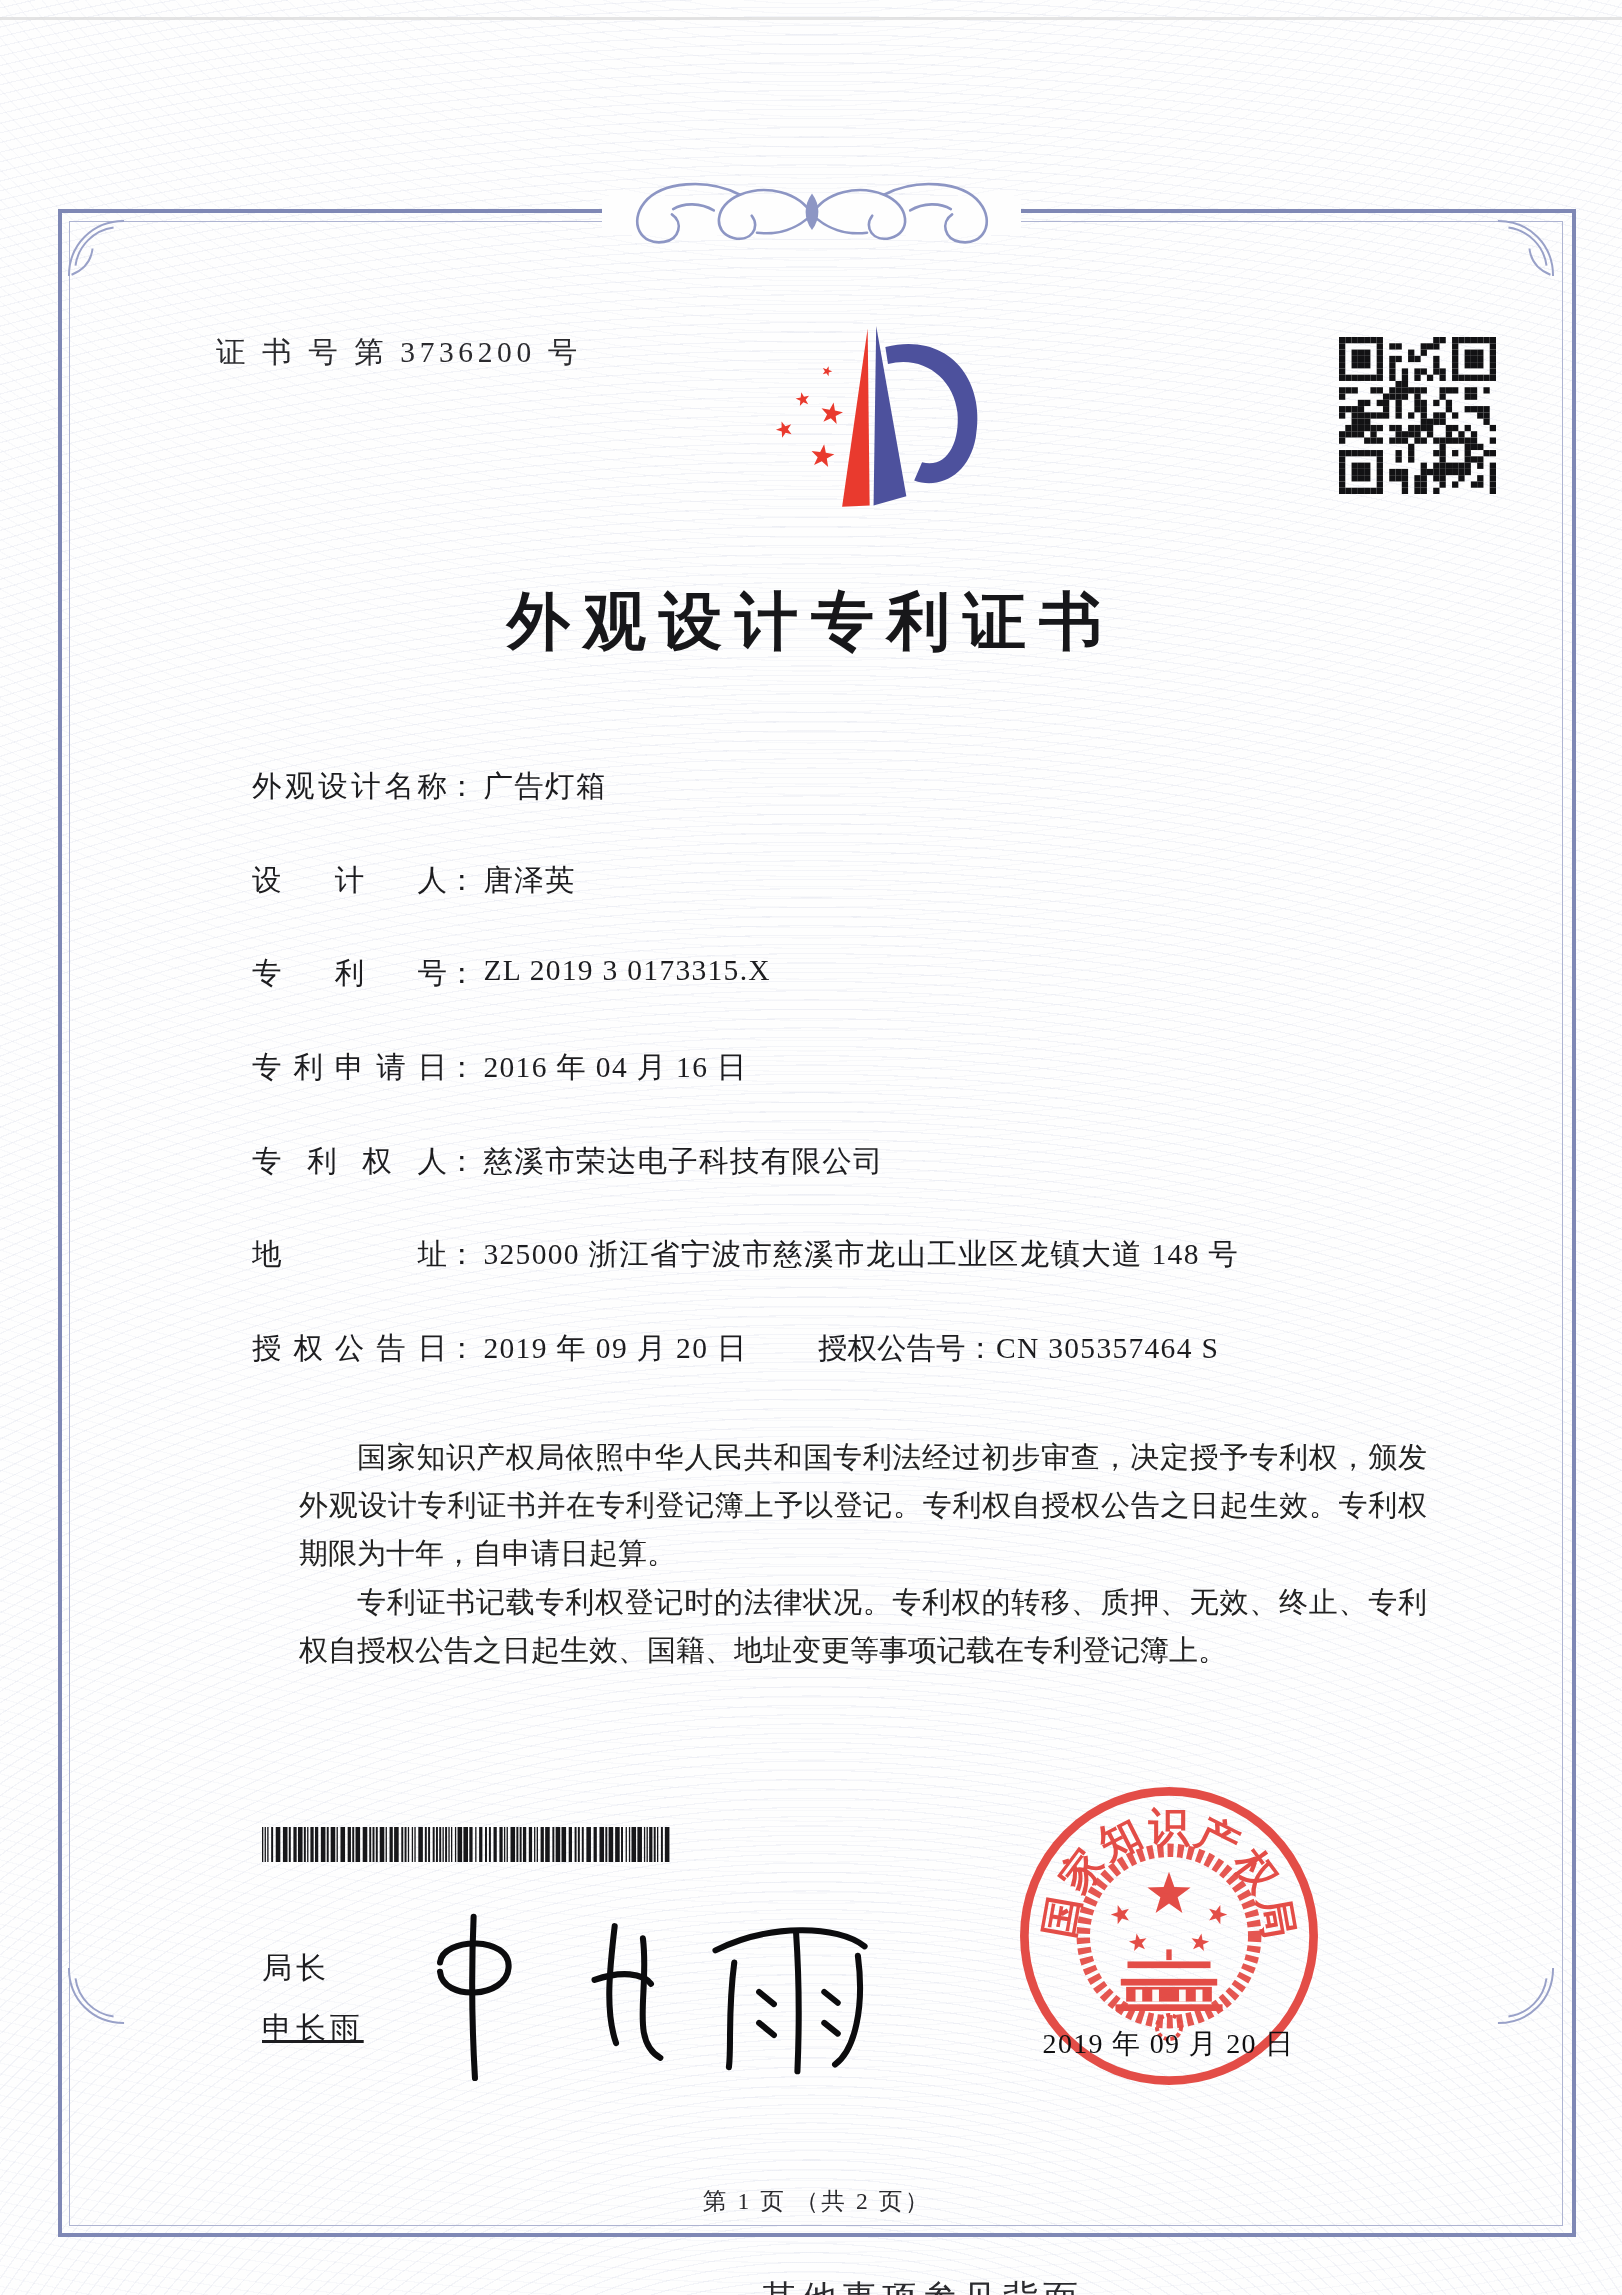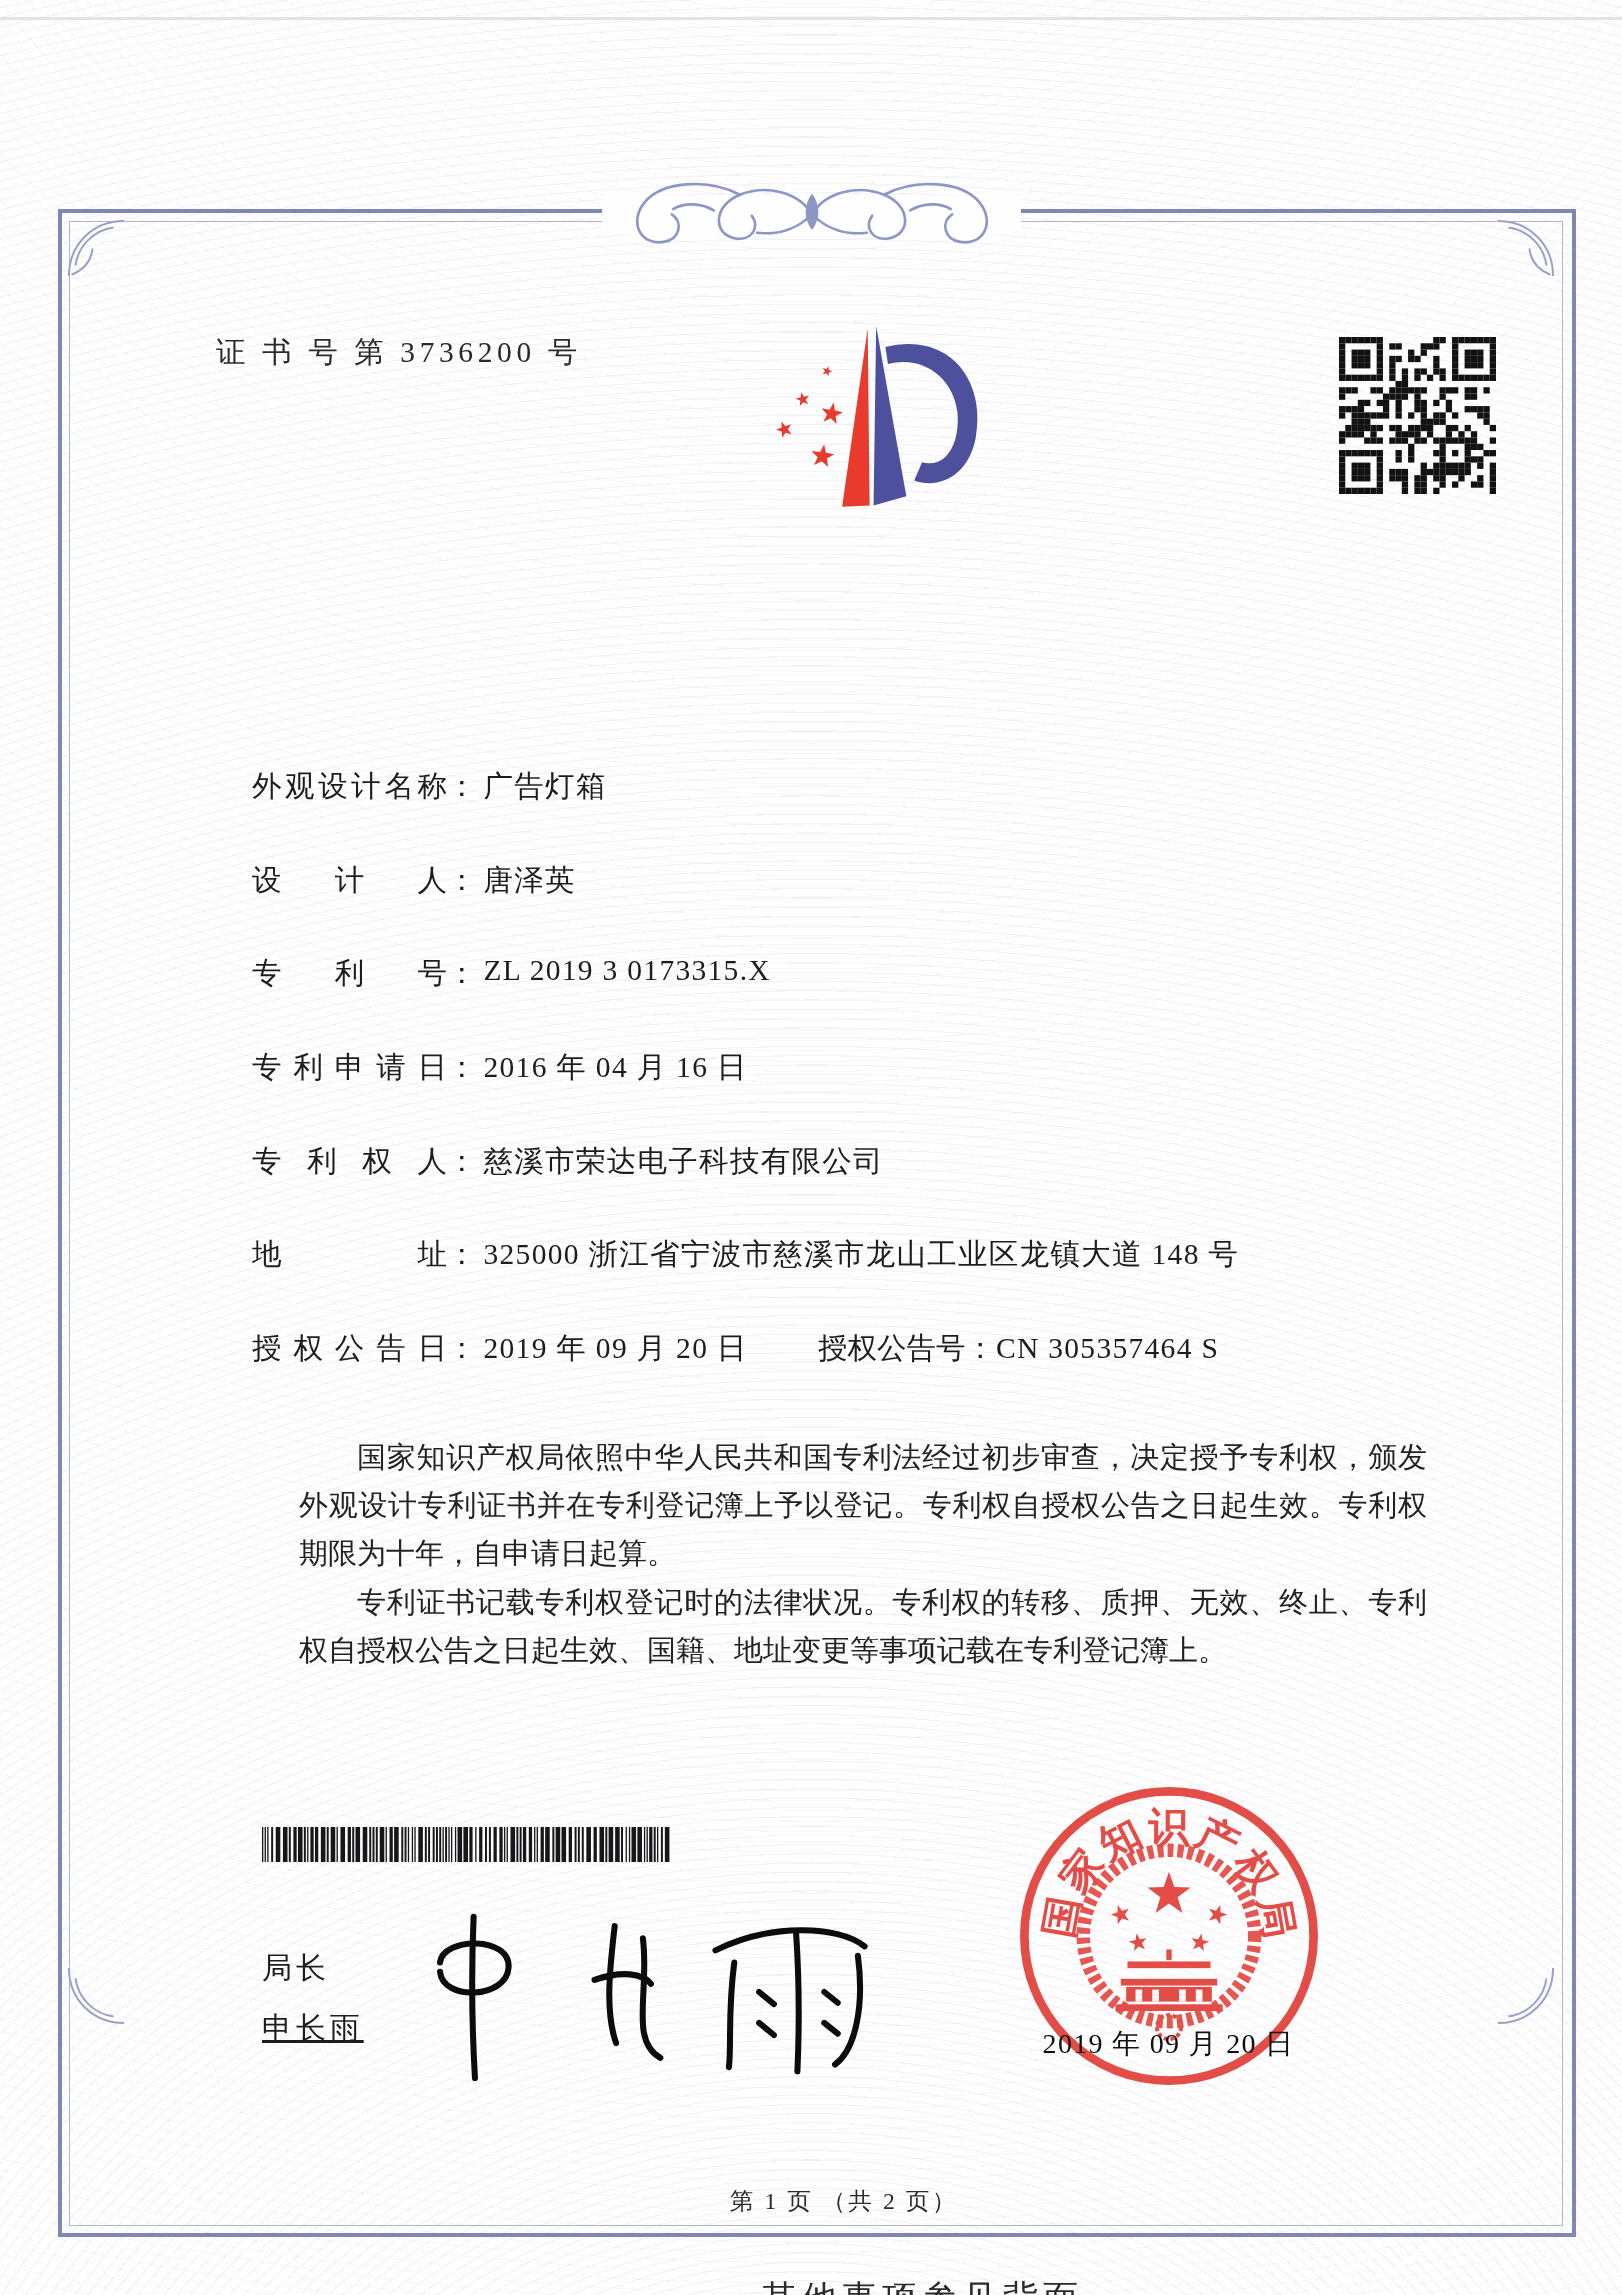--- a/index.html
+++ b/index.html
@@ -39,21 +39,21 @@
   
   .body-text{left:252px;top:1433px;width:1128px;font-size:29px;line-height:48px;text-align:justify;text-justify:inter-ideograph;color:#222;margin-left:47px;}
   .body-text p{margin:0 0 1.3px 0;text-indent:58px;}
   
   .barcode{left:262px;top:1827px;width:412px;height:35px;}
   .officer-title{left:262px;top:1948px;font-size:30px;letter-spacing:3.9px;}
   .officer-name{left:262px;top:2008px;font-size:30px;letter-spacing:3.9px;text-decoration:underline;}
   .signature{left:393px;top:1897px;width:524px;height:190px;}
   .seal{left:1015px;top:1782px;width:308px;height:308px;opacity:.93;}
   .seal-date{left:1021px;top:2025px;width:295px;text-align:center;font-size:28px;letter-spacing:1.3px;color:#101012;z-index:5;}
-  .footer-page{left:58px;top:2185px;width:1518px;text-align:center;font-size:23.6px;letter-spacing:2.6px;color:#2a2a2e;padding-left:27px;}
+  .footer-page{left:58px;top:2185px;width:1518px;text-align:center;font-size:23.6px;letter-spacing:2.6px;color:#2a2a2e;}
   .back-note{left:746px;top:2275px;width:353px;text-align:center;font-size:35px;letter-spacing:5.2px;color:#2a2a2e;}
   #seal-text text{font-family:"Liberation Serif","DejaVu Serif",serif;font-size:61px;font-weight:700;}
 </style>
 </head>
 <body>
 
 <div class="page">
 
   <div class="abs scan-edge-top"></div>
 
@@ -427,20 +427,21 @@
       <rect x="37.6" y="225.6" width="9.4" height="9.4" fill="#121214"></rect>
       <rect x="47.0" y="225.6" width="9.4" height="9.4" fill="#121214"></rect>
       <rect x="56.4" y="225.6" width="9.4" height="9.4" fill="#121214"></rect>
       <rect x="94.0" y="225.6" width="9.4" height="9.4" fill="#121214"></rect>
       <rect x="112.8" y="225.6" width="9.4" height="9.4" fill="#121214"></rect>
       <rect x="122.2" y="225.6" width="9.4" height="9.4" fill="#121214"></rect>
       <rect x="141.0" y="225.6" width="9.4" height="9.4" fill="#121214"></rect>
       <rect x="225.6" y="225.6" width="9.4" height="9.4" fill="#121214"></rect>
     </svg>
 
+  <div class="abs doc-title">外观设计专利证书</div>
 
   <div class="abs row" style="top:767px">
     <span class="lbl">外观设计名称</span><span class="colon">：</span><span class="val">广告灯箱</span>
   </div>
   <div class="abs row" style="top:861px">
     <span class="lbl">设计人</span><span class="colon">：</span><span class="val">唐泽英</span>
   </div>
   <div class="abs row" style="top:954px">
     <span class="lbl">专利号</span><span class="colon">：</span><span class="val">ZL 2019 3 0173315.X</span>
   </div>

